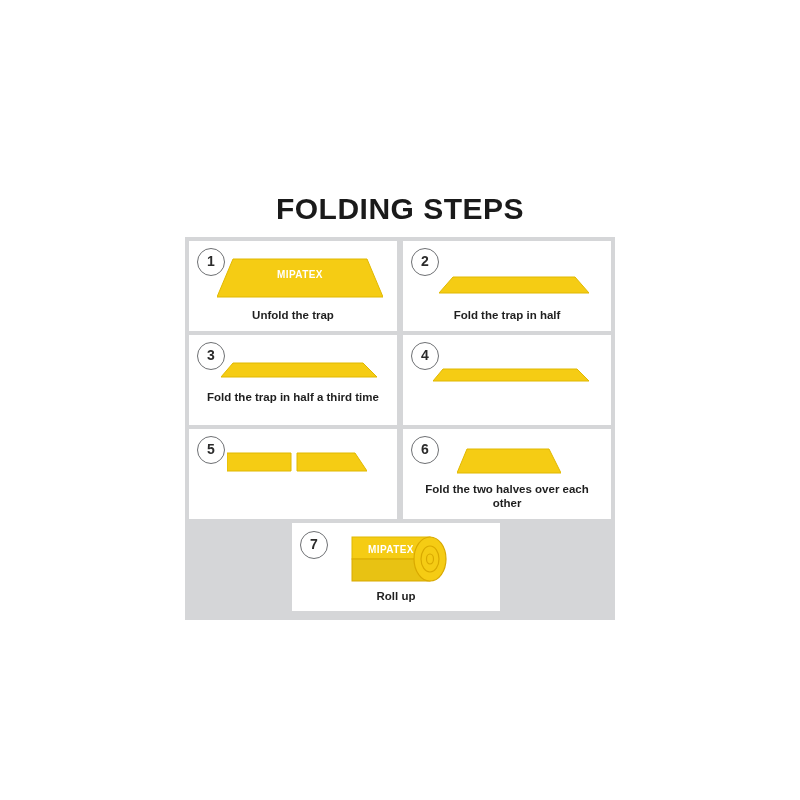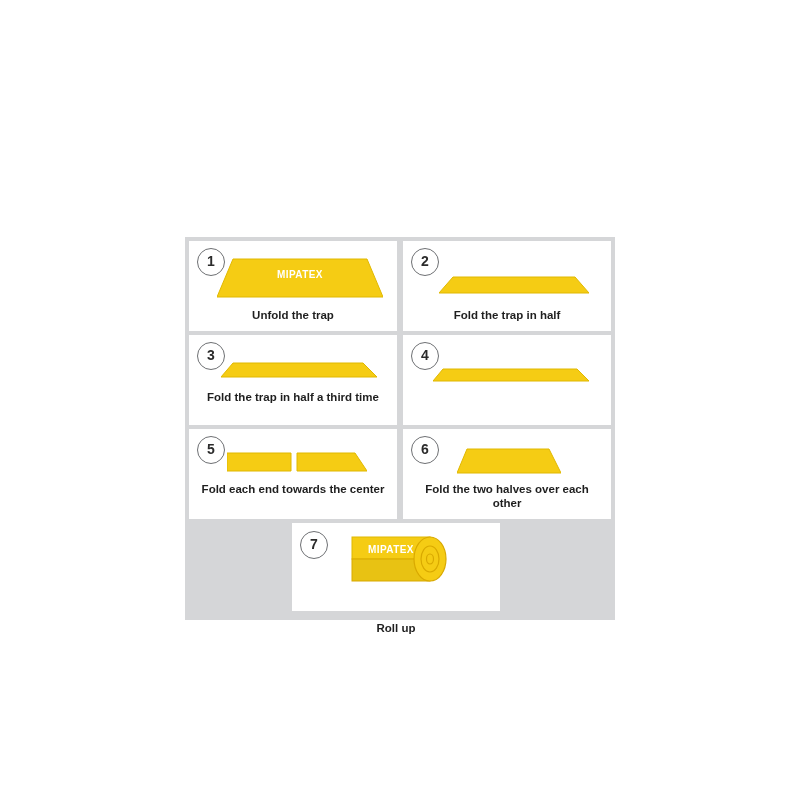--- a/index.html
+++ b/index.html
@@ -75,20 +75,21 @@
     color: #ffffff;
     letter-spacing: 0.4px;
     text-align: center;
   }
 </style>
 </head>
 <body>
 
 <div id="infographic">
 
+  <div class="title">FOLDING STEPS</div>
 
   <div class="panel"></div>
 
   <div class="card" style="left:189px; top:241px; width:208px; height:90px;">
     <div class="badge" style="left:8px; top:7px;">1</div>
     <div class="art" style="left:28px; top:12px;">
       <svg width="166" height="50" viewBox="0 0 166 50">
         <polygon points="16,6 150,6 166,44 0,44" fill="#f5cc14" stroke="#e0b800" stroke-width="1"></polygon>
       </svg>
       <div class="tarp-label" style="left:0px; top:16px; width:166px;">MIPATEX</div>
@@ -126,21 +127,20 @@
   </div>
 
   <div class="card" style="left:189px; top:429px; width:208px; height:90px;">
     <div class="badge" style="left:8px; top:7px;">5</div>
     <div class="art" style="left:38px; top:20px;">
       <svg width="140" height="28" viewBox="0 0 140 28">
         <polygon points="0,4 64,4 64,22 0,22" fill="#f5cc14" stroke="#e0b800" stroke-width="1"></polygon>
         <polygon points="70,4 128,4 140,22 70,22" fill="#f5cc14" stroke="#e0b800" stroke-width="1"></polygon>
       </svg>
     </div>
-    <div class="caption" style="left:10px; top:53px; width:188px;">Fold each end towards the center</div>
   </div>
 
   <div class="card" style="left:403px; top:429px; width:208px; height:90px;">
     <div class="badge" style="left:8px; top:7px;">6</div>
     <div class="art" style="left:54px; top:14px;">
       <svg width="104" height="36" viewBox="0 0 104 36">
         <polygon points="10,6 92,6 104,30 0,30" fill="#f5cc14" stroke="#e0b800" stroke-width="1"></polygon>
       </svg>
     </div>
     <div class="caption" style="left:10px; top:53px; width:188px;">Fold the two halves over each other</div>
@@ -151,16 +151,16 @@
     <div class="art" style="left:58px; top:8px;">
       <svg width="100" height="60" viewBox="0 0 100 60">
         <rect x="2" y="6" width="78" height="22" fill="#f5cc14" stroke="#e0b800" stroke-width="1"></rect>
         <rect x="2" y="28" width="78" height="22" fill="#e8c213" stroke="#d9a900" stroke-width="1"></rect>
         <ellipse cx="80" cy="28" rx="16" ry="22" fill="#f5cc14" stroke="#d9a900" stroke-width="1.2"></ellipse>
         <ellipse cx="80" cy="28" rx="9" ry="13" fill="none" stroke="#d9a900" stroke-width="1.2"></ellipse>
         <ellipse cx="80" cy="28" rx="3.5" ry="5" fill="none" stroke="#d9a900" stroke-width="1.2"></ellipse>
       </svg>
       <div class="tarp-label" style="left:4px; top:13px; width:74px;">MIPATEX</div>
     </div>
-    <div class="caption" style="left:4px; top:66px; width:200px;margin-top:32px;">Roll up</div>
+    <div class="caption" style="left:4px; top:66px; width:200px;">Roll up</div>
   </div>
 
 </div>
 
 </body></html>

